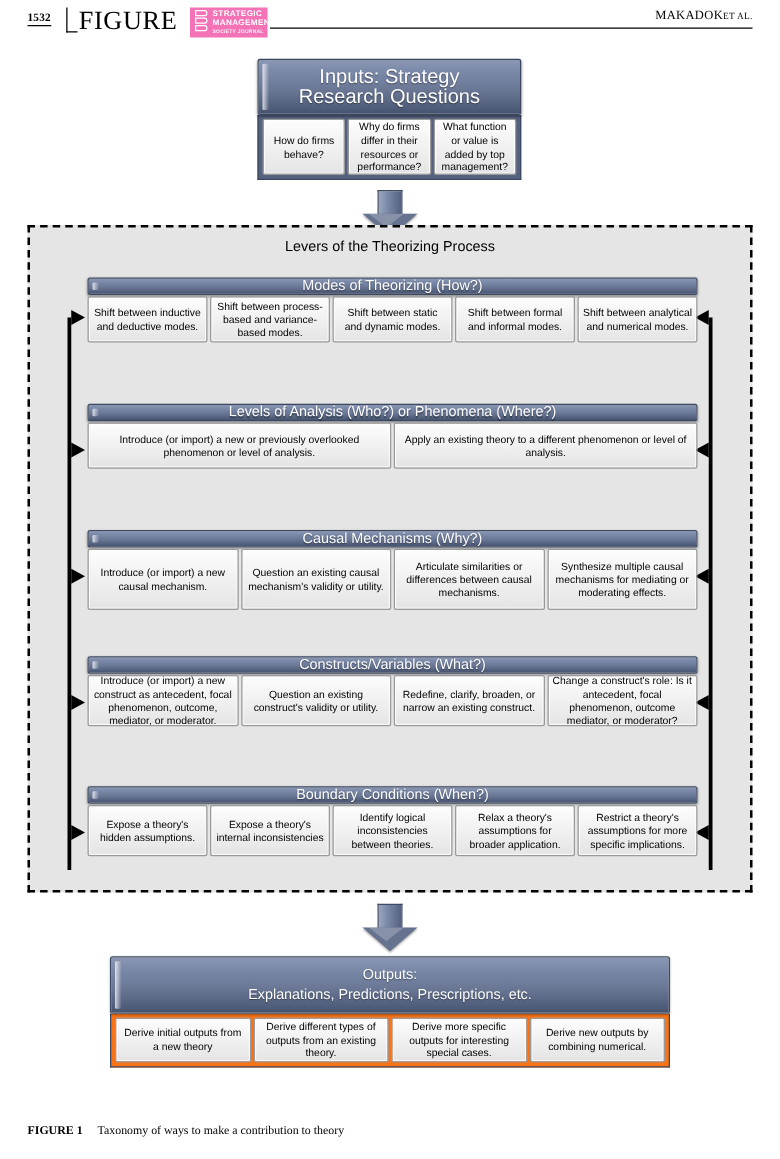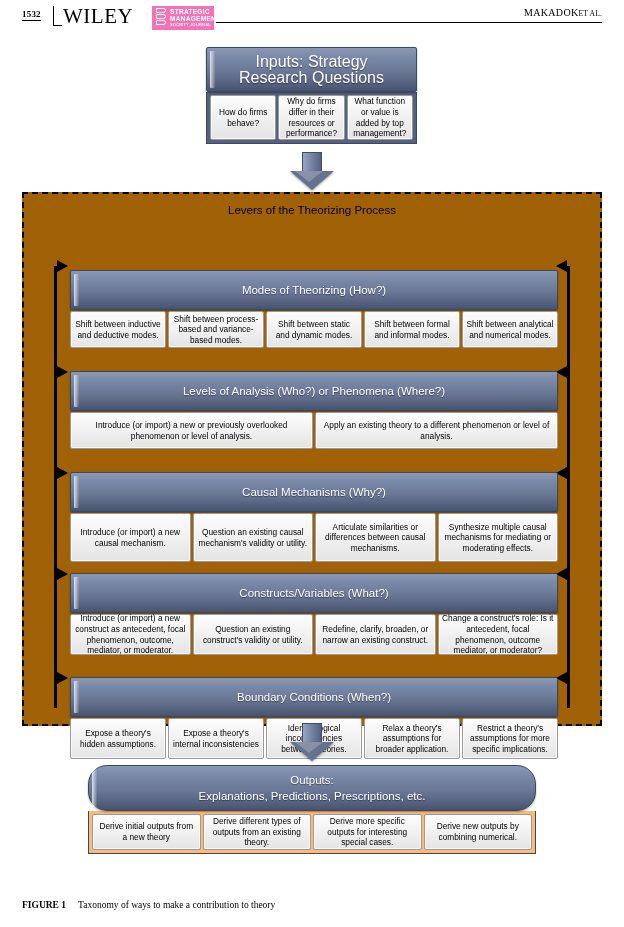--- a/index.html
+++ b/index.html
@@ -140,33 +140,33 @@
   }
   .arrow3d .head-hl {
     position: absolute; left: 5px; top: 19px; width: 0; height: 0;
     border-left: 14px solid transparent;
     border-right: 14px solid transparent;
     border-top: 11px solid rgba(255,255,255,.22);
   }
 
   
   .levers {
-    position: absolute; left: 22px; top: 192px; width: 580px; height: 534px;
+    position: absolute; left: 22px; top: 180px; width: 580px; height: 534px;
     border: 2.5px dashed #000;
-    background: #a16207;
+    background: #e5e5e5;
   }
   .levers-title {
     position: absolute; left: 0; right: 0; top: 10px;
     text-align: center; font-size: 11.5px; color: #000;
   }
   .lever {
     position: absolute; left: 46px; width: 488px;
   }
   .lever-head {
-    height: 40px; display: flex; align-items: center; justify-content: center; margin-top: 36px;
+    height: 14px; display: flex; align-items: center; justify-content: center;
   }
   .lever-cells { display: flex; padding-top: 1px; }
   .lever-cells .cell { flex: 1; }
 
   
   .side-bar {
     position: absolute; top: 72px; width: 3px; height: 442px; background: #000;
   }
   .side-bar.left  { left: 30px; }
   .side-bar.right { right: 30px; }
@@ -182,41 +182,41 @@
   .ahead.l {
     border-top: 6px solid transparent;
     border-bottom: 6px solid transparent;
     border-right: 11px solid #000;
     right: 3px;
   }
 
   
   .outputs-block { position: absolute; left: 88px; top: 765px; width: 448px; }
   .outputs-head { height: 46px; display: flex; flex-direction: column;
-                  align-items: center; justify-content: center; border-radius: 19px; }
+                  align-items: center; justify-content: center; }
   .outputs-cells {
-    background: #fdba74; border: 1px solid #3c4860; border-top: none;
+    background: #f97316; border: 1px solid #3c4860; border-top: none;
     padding: 3px; display: flex; height: 43px;
   }
   .outputs-cells .cell { flex: 1; }
 
   
   .caption {
     position: absolute; left: 22px; top: 900px;
     font-family: "Liberation Serif", serif; font-size: 9.5px;
   }
   .caption b { font-weight: bold; margin-right: 12px; }
 </style>
 </head>
 <body>
 
 <div class="runhead">
   <div class="pagenum">1532</div>
   <div class="wiley-rule"></div>
-  <div class="wiley">WILEY</div>
+  <div class="wiley">FIGURE</div>
   <div class="smlogo">
     <div class="glyph">
       <span></span>
         <span></span>
         <span></span>
     </div>
     <div class="l1">STRATEGIC</div>
     <div class="l2">MANAGEMENT</div>
     <div class="l3">SOCIETY JOURNAL</div>
   </div>

